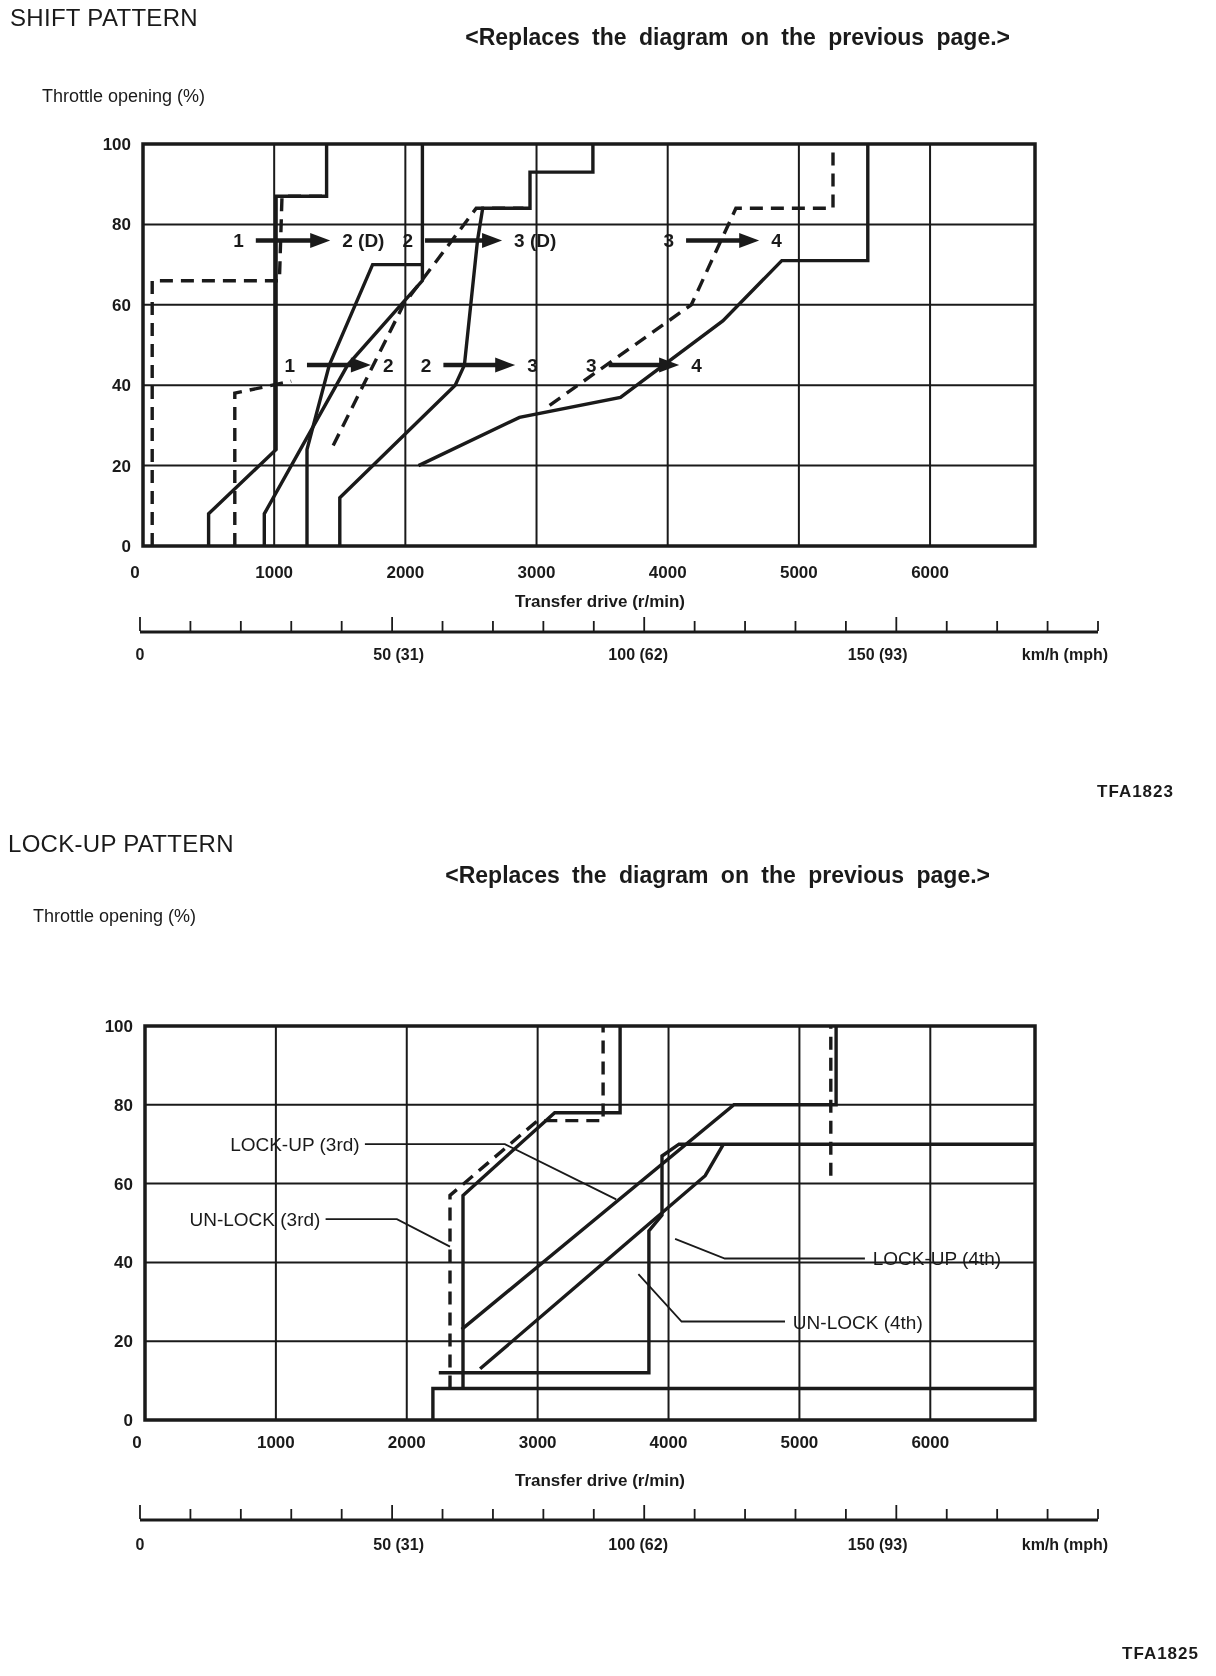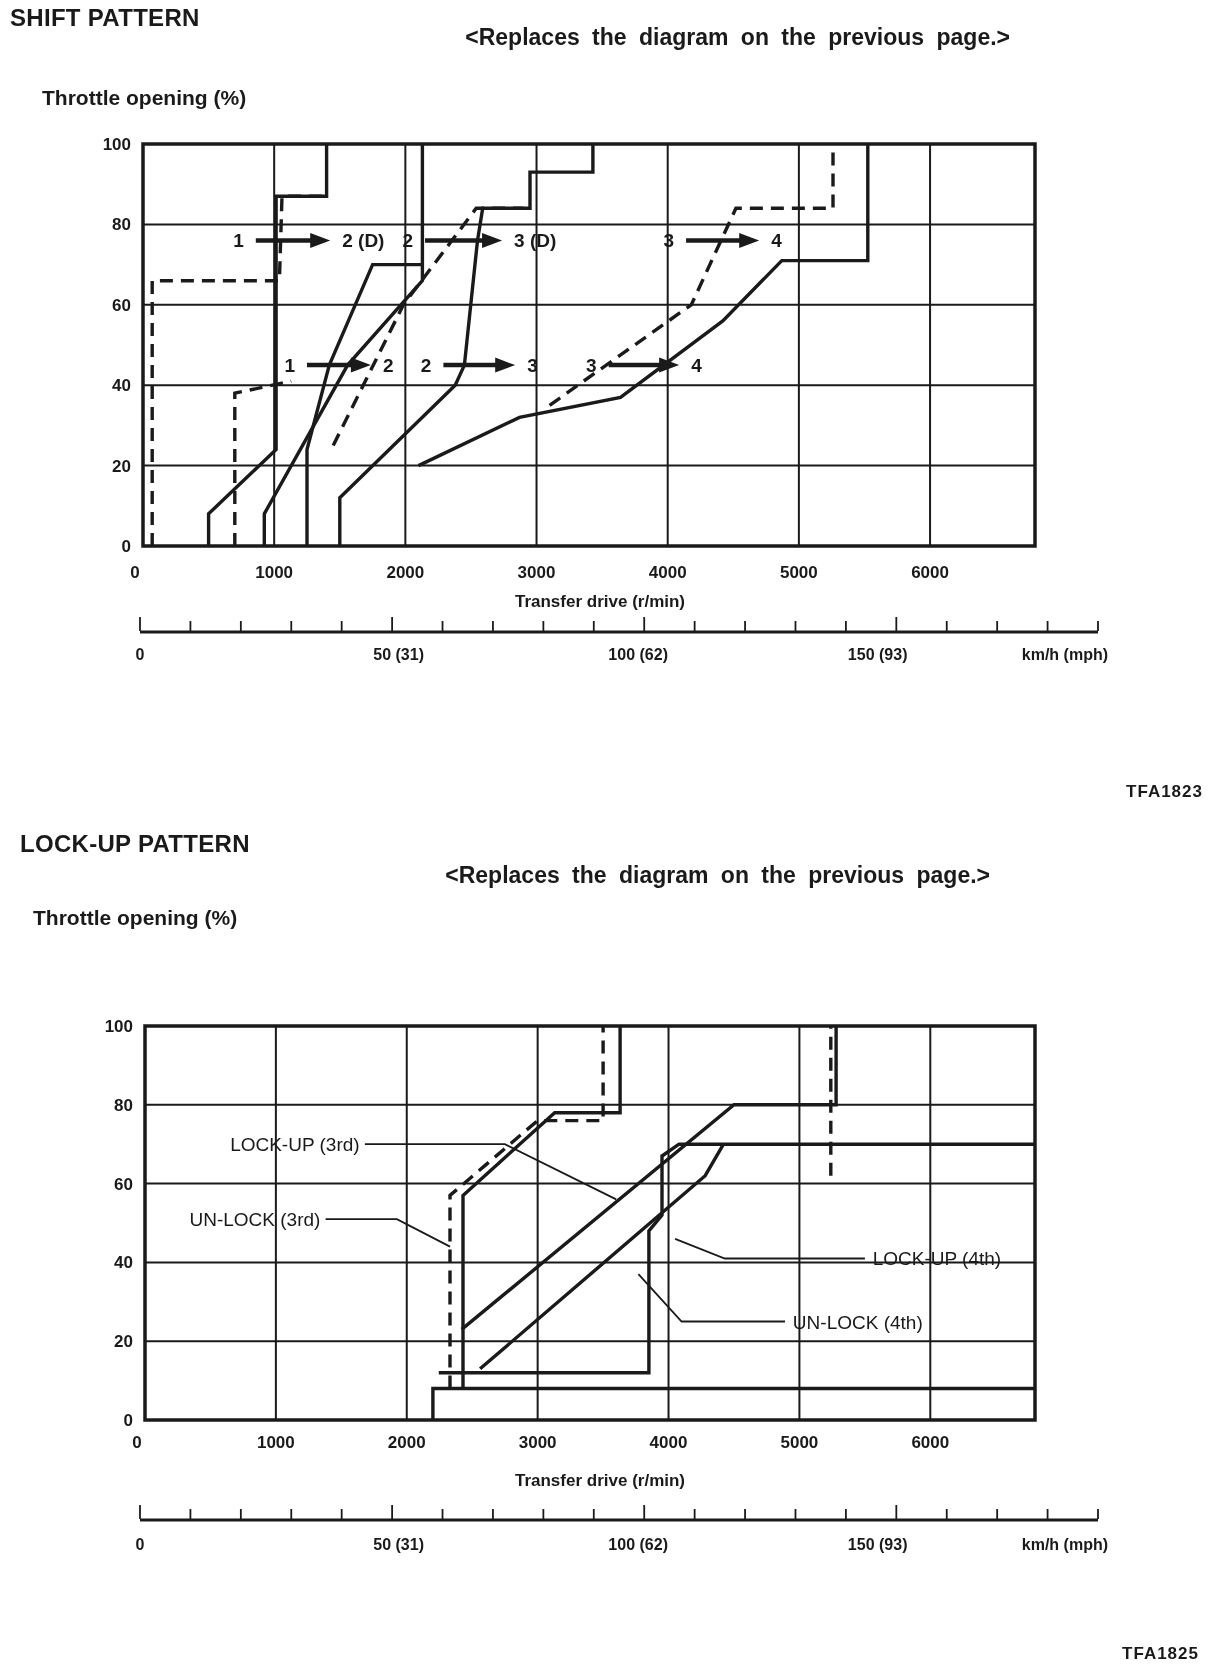--- a/index.html
+++ b/index.html
@@ -1,20 +1,20 @@
 <!DOCTYPE html>
 <html><head>
 <meta charset="utf-8">
 <style>
   html,body{margin:0;padding:0;background:#e8e8e8;}
   .page{position:relative;width:1216px;height:1676px;background:#ffffff;
         font-family:"Liberation Sans",sans-serif;color:#1a1a1a;overflow:hidden;margin:0 auto;}
-  .fig-title{position:absolute;margin:0;font-size:24px;font-weight:700;letter-spacing:.3px;}
+  .fig-title{position:absolute;margin:0;font-size:24px;font-weight:400;letter-spacing:.3px;}
   .note{position:absolute;font-size:23px;font-weight:700;text-align:right;word-spacing:6px;white-space:nowrap;}
-  .axis-title{position:absolute;font-size:21px;font-weight:700;}
+  .axis-title{position:absolute;font-size:18px;font-weight:400;}
   .figcode{position:absolute;font-size:17px;font-weight:700;letter-spacing:1px;}
   svg.chart{position:absolute;left:0;top:0;width:1216px;height:1676px;}
   
   .grid{stroke:#1a1a1a;stroke-width:2;}
   .border{fill:none;stroke:#1a1a1a;stroke-width:3.5;}
   .series{fill:none;stroke:#1a1a1a;stroke-width:3.4;stroke-linejoin:miter;stroke-linecap:butt;}
   .dashed{stroke-dasharray:13 8;}
   .tick{font:700 17px "Liberation Sans",sans-serif;fill:#1a1a1a;}
   .svg-axis-title{font:700 17px "Liberation Sans",sans-serif;fill:#1a1a1a;}
   .arrow-line{stroke:#1a1a1a;stroke-width:4.5;}
@@ -138,25 +138,25 @@
             <line x1="1047.578947368421" y1="631" x2="1047.578947368421" y2="621" class="ruler-tick"></line>
             <line x1="1098" y1="631" x2="1098" y2="621" class="ruler-tick"></line>
             <text x="140" y="660" text-anchor="middle" class="ruler-label">0</text>
             <text x="398.66" y="660" text-anchor="middle" class="ruler-label">50 (31)</text>
             <text x="638.1600000000001" y="660" text-anchor="middle" class="ruler-label">100 (62)</text>
             <text x="877.66" y="660" text-anchor="middle" class="ruler-label">150 (93)</text>
             <text x="1108" y="660" text-anchor="end" class="ruler-label">km/h (mph)</text>
           </g>
         </g>
       </svg>
-    <div class="figcode" style="right:13px;top:782px;text-align:center;">TFA1823</div>
+    <div class="figcode" style="right:42px;top:782px;text-align:center;">TFA1823</div>
   </section>
 
   <section>
-    <h2 class="fig-title" style="left:20px;top:830px;">LOCK-UP PATTERN</h2>
+    <h2 class="fig-title" style="left:8px;top:830px;">LOCK-UP PATTERN</h2>
     <div class="note" style="left:230px;top:862px;width:760px;">&lt;Replaces the diagram on the previous page.&gt;</div>
     <div class="axis-title" style="left:33px;top:906px;">Throttle opening (%)</div>
     <svg class="chart" id="chart-1" viewBox="0 0 1216 1676">
         <g>
           <g>
             <line x1="275.88235294117646" y1="1026" x2="275.88235294117646" y2="1420" class="grid"></line>
             <line x1="406.7647058823529" y1="1026" x2="406.7647058823529" y2="1420" class="grid"></line>
             <line x1="537.6470588235294" y1="1026" x2="537.6470588235294" y2="1420" class="grid"></line>
             <line x1="668.5294117647059" y1="1026" x2="668.5294117647059" y2="1420" class="grid"></line>
             <line x1="799.4117647058824" y1="1026" x2="799.4117647058824" y2="1420" class="grid"></line>

